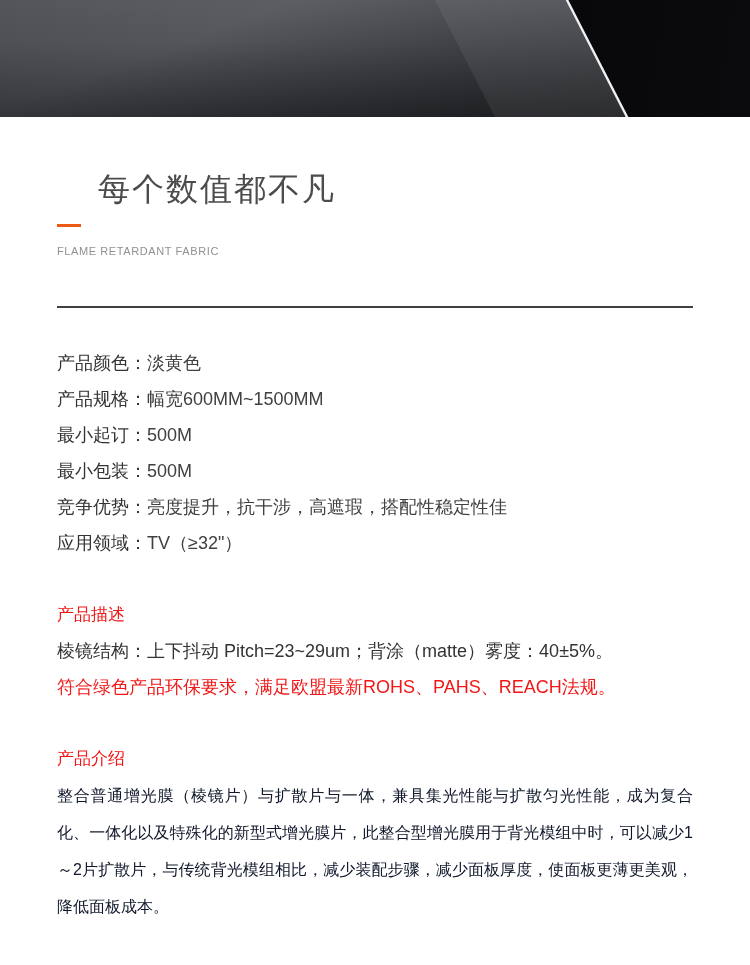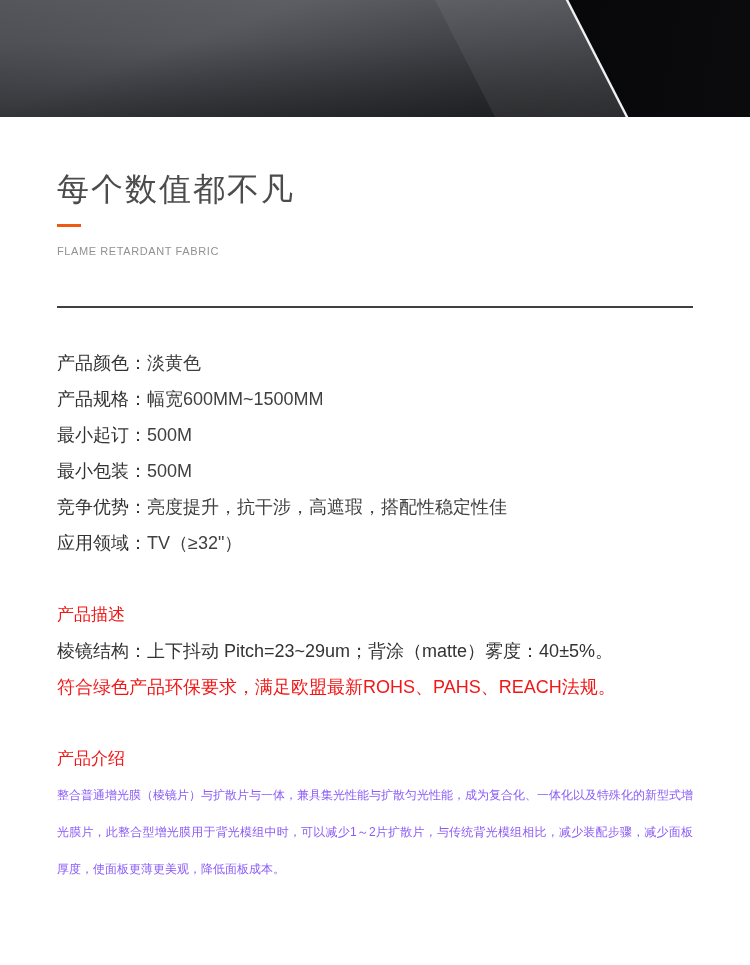--- a/index.html
+++ b/index.html
@@ -53,20 +53,21 @@
   .content {
     padding: 0 57px;
   }
   .page-title {
     margin-top: 52px;
     font-size: 32px;
     line-height: 40px;
     font-weight: 300;
     letter-spacing: 2px;
     color: #4c4c4c;
+    margin-left: 41px;
   }
   .accent-dash {
     width: 24px;
     height: 3px;
     margin-top: 15px;
     background: #ec5a13;
   }
   .page-subtitle {
     margin-top: 18px;
     font-size: 11px;
@@ -100,23 +101,23 @@
   }
   .section-line {
     font-size: 18px;
     line-height: 36px;
     color: #333333;
     white-space: nowrap;
   }
   .section-line.red { color: #f21717; }
 
   .section-paragraph {
-    font-size: 12px;
+    font-size: 16px;
     line-height: 37px;
-    color: #8b5cf6;
+    color: #0f172a;
     text-align: justify;
     text-justify: inter-ideograph;
   }
 </style>
 </head>
 <body>
 
 <div class="page">
 
   <div class="hero">

